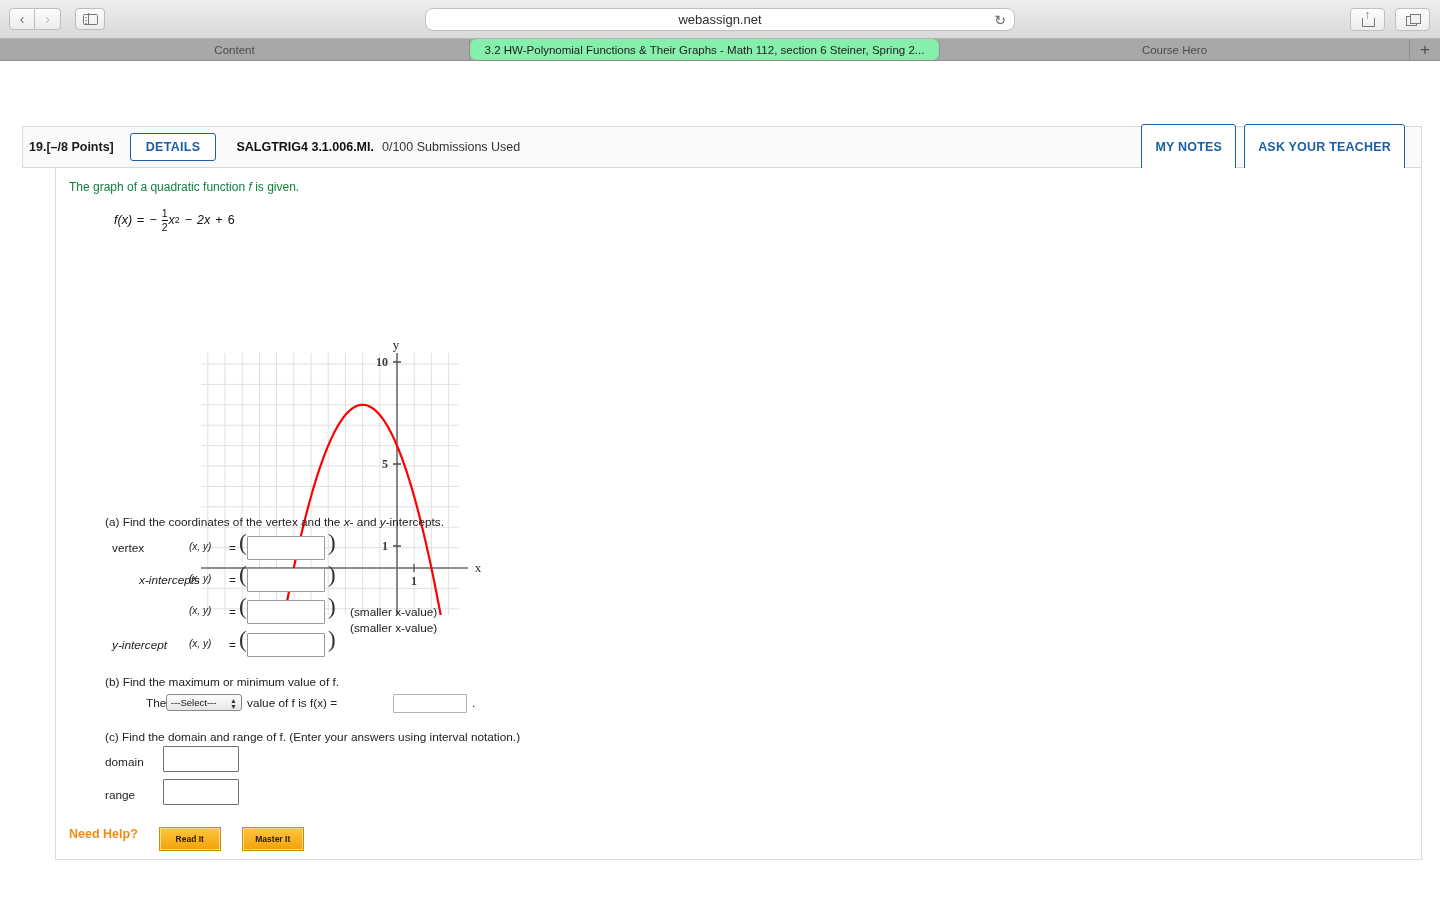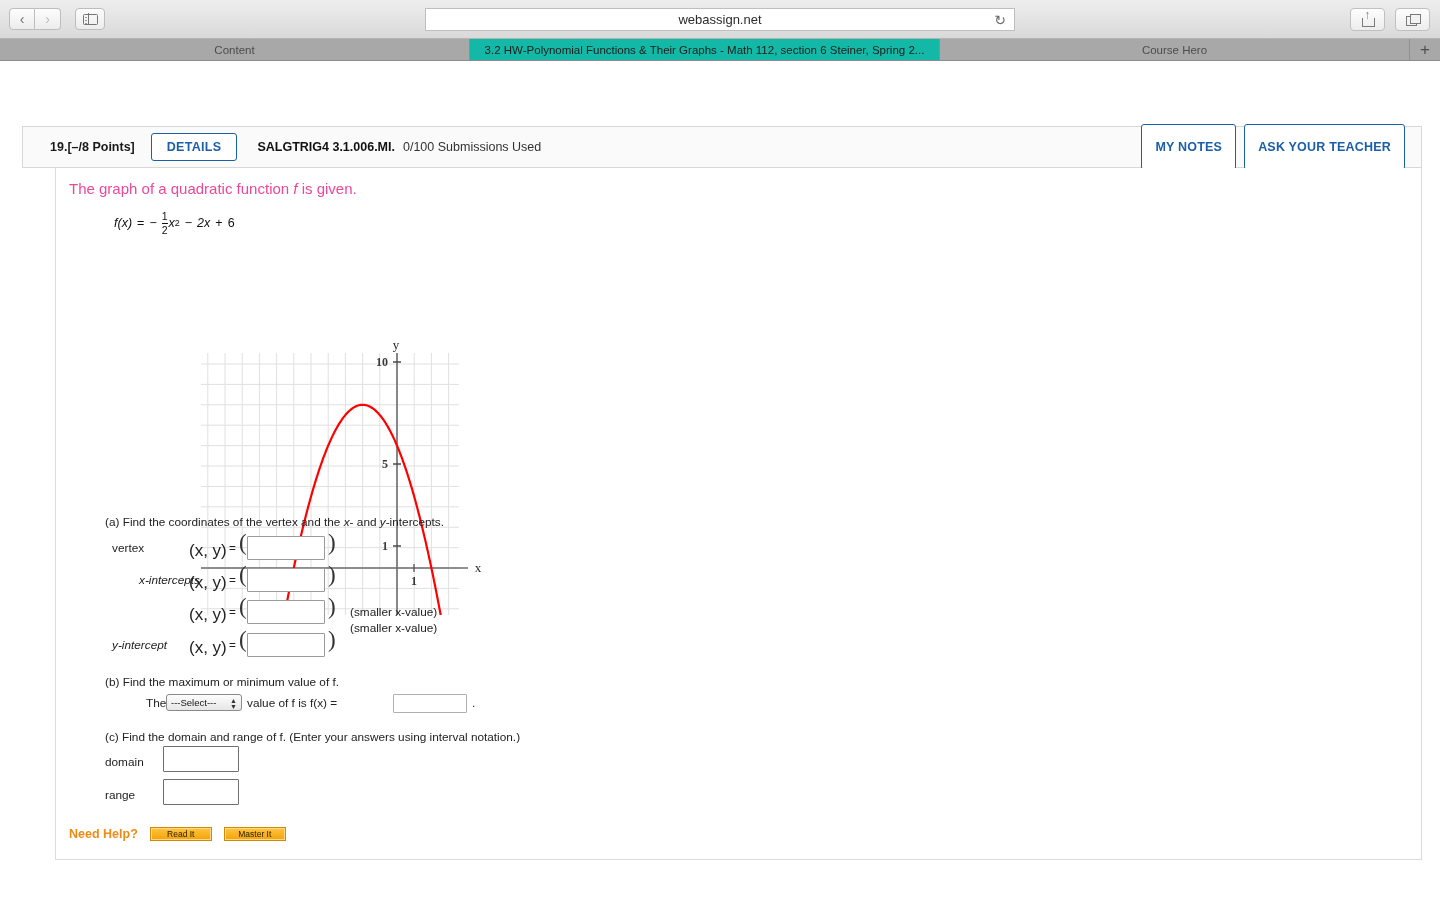--- a/index.html
+++ b/index.html
@@ -30,21 +30,21 @@
   .chrome-btn.left{ border-radius:4px 0 0 4px; }
   .chrome-btn.right{ border-radius:0 4px 4px 0; border-left:none; color:#bcbcbc; }
   .chrome-btn.single{ border-radius:4px; width:30px; margin-left:14px; }
   .sidebar-glyph{ width:15px; height:11px; border:1.3px solid #757575; border-radius:1.5px; position:relative; }
   .sidebar-glyph:after{ content:""; position:absolute; left:4.5px; top:-1.3px; bottom:-1.3px; width:1.3px; background:#757575; }
   .sidebar-glyph:before{ content:""; position:absolute; left:1.3px; top:2px; width:2px; height:1px; background:#9a9a9a;
      box-shadow:0 3px 0 #9a9a9a, 0 6px 0 #9a9a9a; }
 
   .url-bar{
     position:absolute; left:425px; top:8px; width:590px; height:23px;
-    background:#ffffff; border:1px solid #bfbfbf; border-radius:0;
+    background:#ffffff; border:1px solid #bfbfbf; border-radius:8px;
     display:flex; align-items:center; justify-content:center;
   }
   .url-text{ font-size:13px; color:#2b2b2b; }
   .reload-glyph{
     position:absolute; right:8px; top:3px; font-size:14px; color:#6a6a6a;
     font-family:"DejaVu Sans", sans-serif;
   }
   .right-btns{ position:absolute; right:10px; top:8px; display:flex; gap:10px; }
   .rb{
     width:35px;height:23px; background:linear-gradient(#fdfdfd,#ededed);
@@ -62,36 +62,36 @@
   .tab-bar{
     height:22px; width:1440px; background:#a8a8a8;
     display:flex; align-items:stretch; position:relative;
     border-bottom:1px solid #8e8e8e;
   }
   .tab{
     flex:1; display:flex; align-items:center; justify-content:center;
     font-size:11.5px; color:#4c4c4c; border-right:1px solid #8f8f8f;
     overflow:hidden; white-space:nowrap; cursor:default;
   }
-  .tab.active{ background:#14b8a6; color:#1d1d1d; }
+  .tab.active{ background:#86efac; color:#1d1d1d;border-radius:7px; }
   .tab-add{
     width:30px; display:flex; align-items:center; justify-content:center;
     font-size:17px; color:#4f4f4f; font-weight:300;
   }
 
   
   .page{ width:1440px; height:839px; background:#ffffff; position:relative; }
 
   .q-header{
     position:absolute; left:22px; width:1400px; height:42px;
     background:#fafafa; border:1px solid #d8d8d8;
     display:flex; align-items:center;
   }
   #q19-header{ top:65px; }
-  .q-num{ margin-left:27px; font-size:12.5px; font-weight:bold; color:#1a1a1a; }
+  .q-num{ margin-left:6px; font-size:12.5px; font-weight:bold; color:#1a1a1a; }
   .q-points{ font-size:12.5px; font-weight:bold; color:#1a1a1a; }
   .details-btn{
     margin-left:16px; padding:6px 15px; font-size:12.5px; font-weight:bold;
     color:#1a5fa8; background:#ffffff; border:1px solid #1a5fa8; border-radius:3px;
     letter-spacing:.3px; cursor:pointer;
   }
   .q-code{ margin-left:20px; font-size:12.5px; font-weight:bold; color:#111; }
   .q-subs{ margin-left:8px; font-size:12.5px; color:#333; }
   .hdr-right{ margin-left:auto; margin-right:16px; display:flex; gap:8px; }
   .hdr-btn{
@@ -100,36 +100,36 @@
     letter-spacing:.2px; cursor:pointer;
   }
 
   .q-body{
     position:absolute; left:55px; top:107px; width:1367px; height:692px;
     border-left:1px solid #dcdcdc; border-right:1px solid #dcdcdc; border-bottom:1px solid #dcdcdc;
     background:#ffffff;
   }
   .q-body-inner{ padding:12px 0 0 13px; }
 
-  .stem{ font-size:15px; color:#ec4899; }
+  .stem{ font-size:12px; color:#15803d; }
   .italic{ font-style:italic; }
 
   .formula{ margin:14px 0 0 45px; font-size:12.5px; color:#111; display:flex; align-items:center; }
   .frac{ display:inline-flex; flex-direction:column; align-items:center; vertical-align:middle; margin:0 1px; line-height:1; }
   .frac .num{ font-size:10.5px; padding-bottom:1px; }
   .frac .den{ font-size:10.5px; border-top:1px solid #111; padding-top:1px; }
   .sup{ font-size:9px; vertical-align:super; }
 
   
   .graph-wrap{ position:absolute; left:140px; top:168px; width:300px; height:290px; }
 
   
   .sec-label{ position:absolute; font-size:11.8px; color:#222; }
   .row-label{ position:absolute; font-size:11.8px; color:#222; }
-  .xy-label{ position:absolute; font-size:17px; color:#222; }
+  .xy-label{ position:absolute; font-size:10px; color:#222; font-style:italic; }
   .paren{ position:absolute; font-size:23px; color:#333; font-family:"Liberation Serif", serif; font-weight:300; }
   .ans-input{
     position:absolute; width:78px; height:24px;
     border:1px solid #9a9a9a; background:#ffffff; border-radius:1px;
     font-size:12px; padding:0 4px; font-family:"Liberation Sans", sans-serif;
   }
   .hint{ position:absolute; font-size:11.8px; color:#222; }
 
   .sel{
     position:absolute; height:17px; width:76px;
@@ -143,25 +143,25 @@
     position:absolute; right:3px; top:2px; width:9px; height:13px;
     display:flex; flex-direction:column; align-items:center; justify-content:center;
     line-height:6px; font-size:7px; color:#333;
   }
   .wide-input{ position:absolute; width:74px; height:19px; border:1px solid #b0b0b0; background:#fff; border-radius:1px; }
   .box-input{ position:absolute; width:76px; height:26px; border:1px solid #6f6f6f; background:#fff; border-radius:1px; }
 
   .need-help{ position:absolute; left:13px; top:659px; display:flex; align-items:flex-start; }
   .need-help-label{ font-size:12.5px; font-weight:bold; color:#ee8a16; }
   .help-btn{
-    margin-left:12px; width:62px; height:14px;
+    margin-left:21px; width:62px; height:24px;
     background:linear-gradient(#ffc53d,#f2a20a);
     border:1px solid #d18a05;
     display:flex; align-items:center; justify-content:center;
-    font-size:8.5px; font-weight:normal; color:#2a2000;
+    font-size:8.5px; font-weight:bold; color:#2a2000;
     box-shadow: inset 0 0 0 1px #ffd98a;
     cursor:pointer;
   }
 </style>
 </head>
 <body>
 
 <div class="browser-toolbar">
   <div class="nav-group">
     <div class="chrome-btn left">

